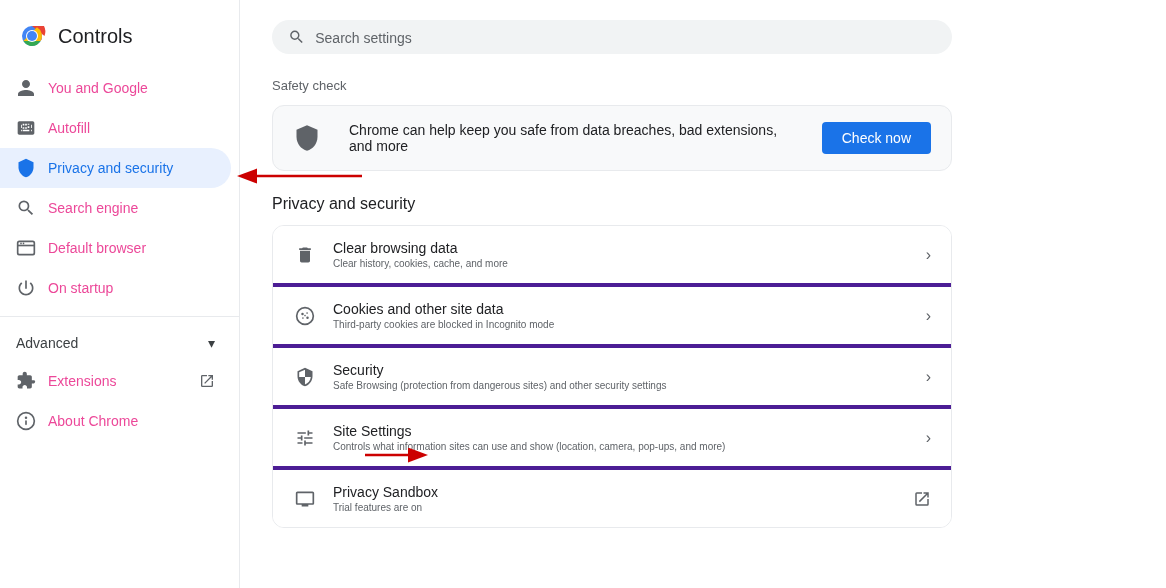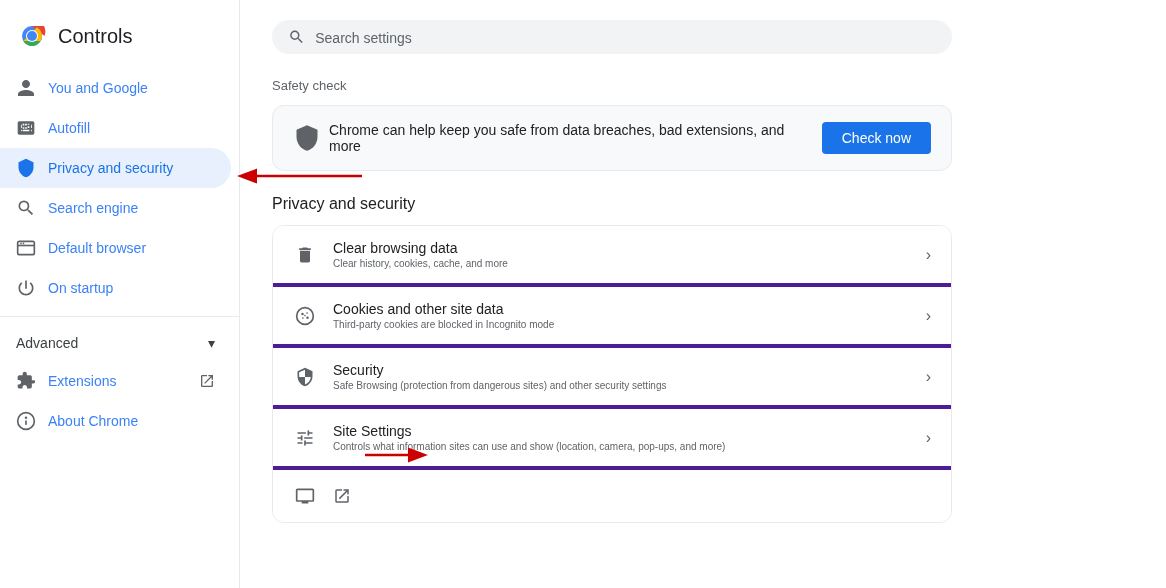--- a/index.html
+++ b/index.html
@@ -4,42 +4,42 @@
   <style>
     * { box-sizing: border-box; margin: 0; padding: 0; }
     body { font-family: 'Segoe UI', Arial, sans-serif; background: #fff; color: #202124; font-size: 14px; display: flex; height: 588px; overflow: hidden; }
 
     
     .sidebar { width: 240px; min-width: 240px; padding: 12px 0; border-right: 1px solid #e8eaed; overflow-y: auto; }
     .sidebar-header { display: flex; align-items: center; gap: 10px; padding: 8px 16px 16px 16px; }
     .chrome-logo { width: 32px; height: 32px; }
     .sidebar-title { font-size: 20px; font-weight: 400; color: #202124; }
 
-    .sidebar-item { display: flex; align-items: center; gap: 12px; padding: 10px 16px; cursor: pointer; border-radius: 0 24px 24px 0; margin-right: 8px; color: #3b82f6; font-size: 14px; position: relative; }
+    .sidebar-item { display: flex; align-items: center; gap: 12px; padding: 10px 16px; cursor: pointer; border-radius: 0 24px 24px 0; margin-right: 8px; color: #ec4899; font-size: 14px; position: relative; }
     .sidebar-item.active { background: #e8f0fe; color: #1a73e8; font-weight: 500; }
     .sidebar-item .item-icon { width: 20px; height: 20px; display: flex; align-items: center; justify-content: center; flex-shrink: 0; }
 
     .sidebar-divider { height: 1px; background: #e8eaed; margin: 8px 0; }
 
     .advanced-section { display: flex; align-items: flex-end; justify-content: space-between; padding: 10px 16px; cursor: pointer; color: #3c4043; font-size: 14px; margin-right: 8px; }
 
     .sidebar-item .external-icon { margin-left: auto; }
 
     
     .main { flex: 1; padding: 20px 32px; overflow-y: auto; background: #fff; }
 
     
     .search-bar { display: flex; align-items: flex-end; background: #f1f3f4; border-radius: 24px; padding: 8px 16px; gap: 10px; margin-bottom: 24px; max-width: 680px; }
     .search-bar input { border: none; background: transparent; outline: none; font-size: 14px; color: #202124; width: 100%; }
     .search-bar input::placeholder { color: #5f6368; }
 
     
     .section-label { font-size: 13px; color: #5f6368; font-weight: 500; margin-bottom: 12px; }
 
-    .safety-card { background: #f8f9fa; border: 1px solid #e8eaed; border-radius: 12px; padding: 16px 20px; display: flex; align-items: center; gap: 8px; margin-bottom: 24px; max-width: 680px; }
+    .safety-card { background: #f8f9fa; border: 1px solid #e8eaed; border-radius: 12px; padding: 16px 20px; display: flex; align-items: center; gap: 28px; margin-bottom: 24px; max-width: 680px; }
     .safety-card-text { flex: 1; font-size: 14px; color: #202124; }
     .check-now-btn { background: #1a73e8; color: #fff; border: none; border-radius: 4px; padding: 8px 20px; font-size: 14px; cursor: pointer; white-space: nowrap; font-weight: 500; }
 
     
     .privacy-title { font-size: 16px; font-weight: 400; color: #202124; margin-bottom: 12px; }
     .settings-card { border: 1px solid #e8eaed; border-radius: 12px; overflow: hidden; max-width: 680px; }
     .settings-row { display: flex; align-items: center; gap: 16px; padding: 14px 20px; cursor: pointer; background: #fff; border-bottom: 4px solid #4c1d95; position: relative; }
     .settings-row:last-child { border-bottom: none; }
     .settings-row-icon { width: 24px; height: 24px; display: flex; align-items: center; justify-content: center; flex-shrink: 0; color: #5f6368; }
     .settings-row-text { flex: 1; }
@@ -259,20 +259,24 @@
       </div>
       <span class="settings-row-arrow">›</span>
     </div>
 
     <div class="settings-row">
       <span class="settings-row-icon">
         <svg width="20" height="20" viewBox="0 0 24 24" fill="#5f6368">
             <path d="M21 3H3c-1.1 0-2 .9-2 2v12c0 1.1.9 2 2 2h5v2h8v-2h5c1.1 0 1.99-.9 1.99-2L23 5c0-1.1-.9-2-2-2zm0 14H3V5h18v12z"></path>
           </svg>
       </span>
+      <div class="settings-row-text">
+        <div class="settings-row-title">Privacy Sandbox</div>
+        <div class="settings-row-sub">Trial features are on</div>
+      </div>
       <span class="settings-row-arrow">
         <svg width="18" height="18" viewBox="0 0 24 24" fill="#5f6368">
             <path d="M19 19H5V5h7V3H5a2 2 0 00-2 2v14a2 2 0 002 2h14a2 2 0 002-2v-7h-2v7zM14 3v2h3.59l-9.83 9.83 1.41 1.41L19 6.41V10h2V3h-7z"></path>
           </svg>
       </span>
     </div>
 
   </div>
 </div>
 

